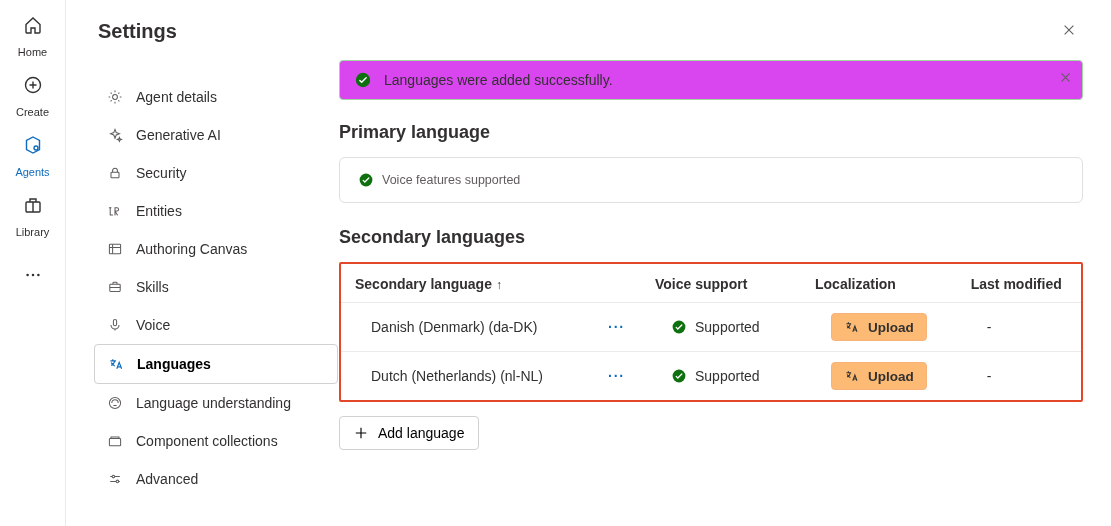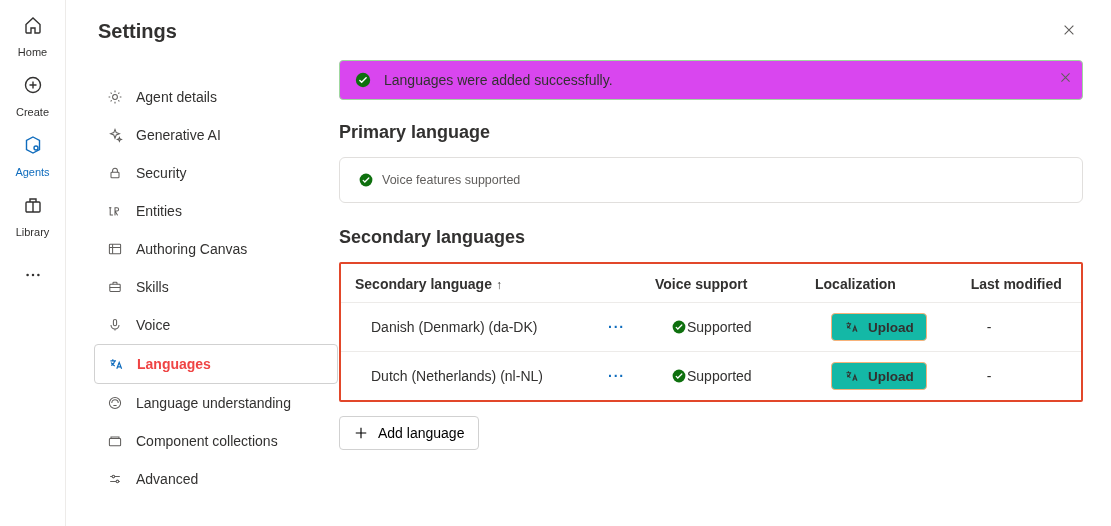--- a/index.html
+++ b/index.html
@@ -57,21 +57,21 @@
     gap:12px;
     padding:10px 12px;
     border-radius:4px;
     cursor:pointer;
     color:#323130;
     width: 244px;
   }
   .settings-item .sicon { width:18px; height:18px; display:flex; align-items:center; justify-content:center; color:#605e5c;}
   .settings-item.active {
     border:1px solid #d1d1d1;
-    color:#ef4444;
+    color:#000000;
     font-weight:600;
   }
   .settings-item.active .sicon { color:#0f6cbd; }
   
   .main {
     flex:1;
     position:relative;
     padding: 18px 28px 0 0;
   }
   .close-panel-btn {
@@ -133,28 +133,28 @@
   .sort-arrow{ font-size:12px; margin-left:4px;}
   .row-menu {
     color:#0f6cbd;
     font-weight:700;
     letter-spacing:1px;
     cursor:pointer;
     padding:0 6px;
     position:absolute;
     right:10px;
   }
-  .supp { display:flex; align-items:center; }
+  .supp { display:flex; align-items:center; gap:8px;}
   .supp .check-circle{ color:#0e700e; width:16px; height:16px;}
   .upload-btn {
     display:inline-flex; align-items:center; gap:8px;
     border:1px solid #f7b27a;
     border-radius:4px;
     padding:5px 12px;
-    background:#14b8a6;
+    background:#fdba74;
     font-weight:600;
     cursor:pointer;
     color:#323130;
     font-size:13.5px;
   }
   .upload-btn .uicon{ width:16px;height:16px;}
   .add-btn {
     display:inline-flex; align-items:center; gap:10px;
     border:1px solid #d1d1d1;
     border-radius:4px;

